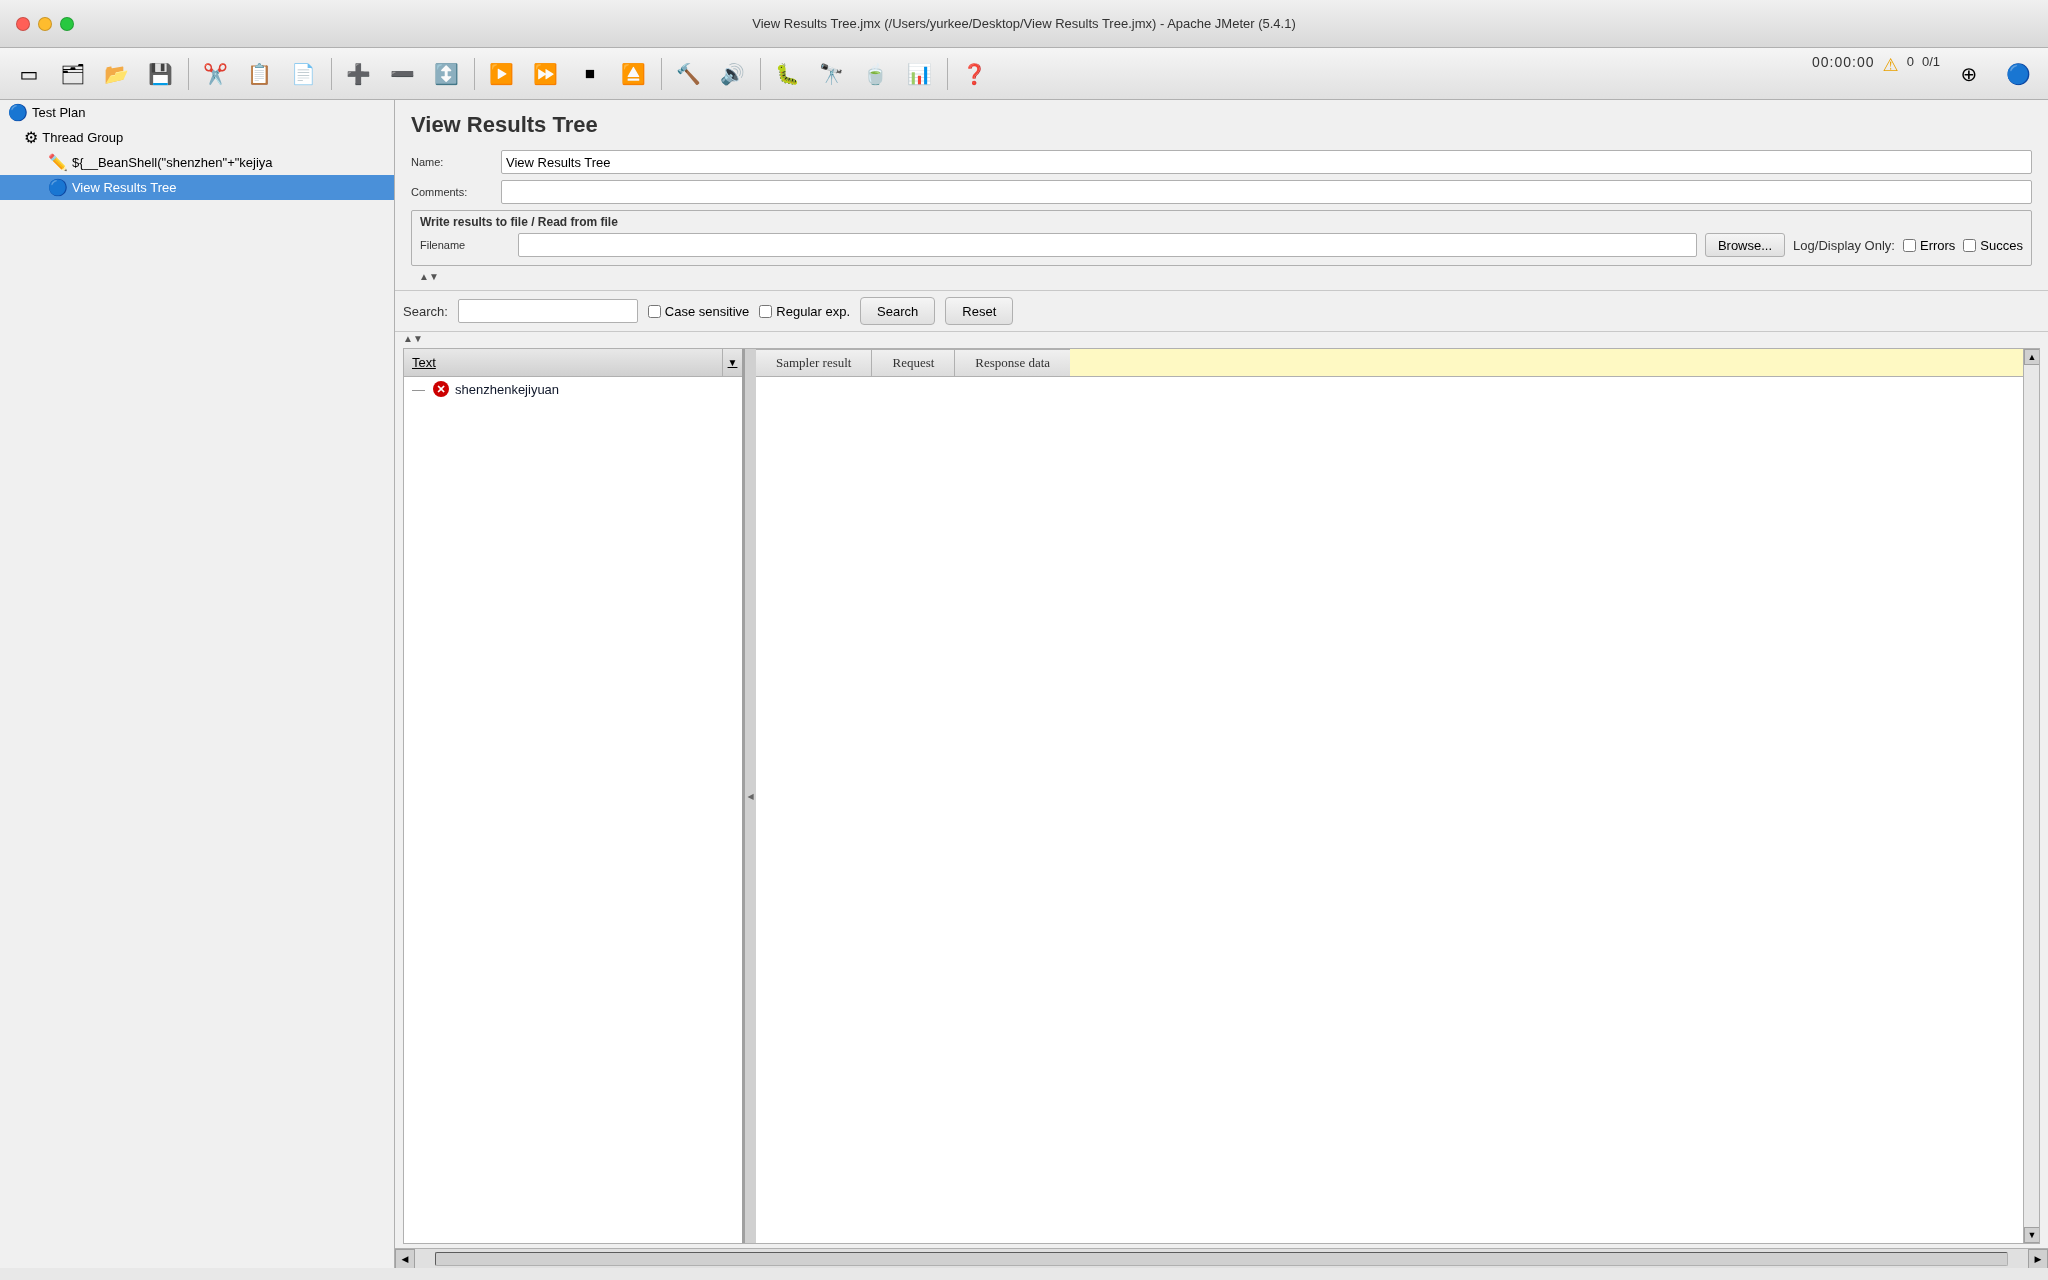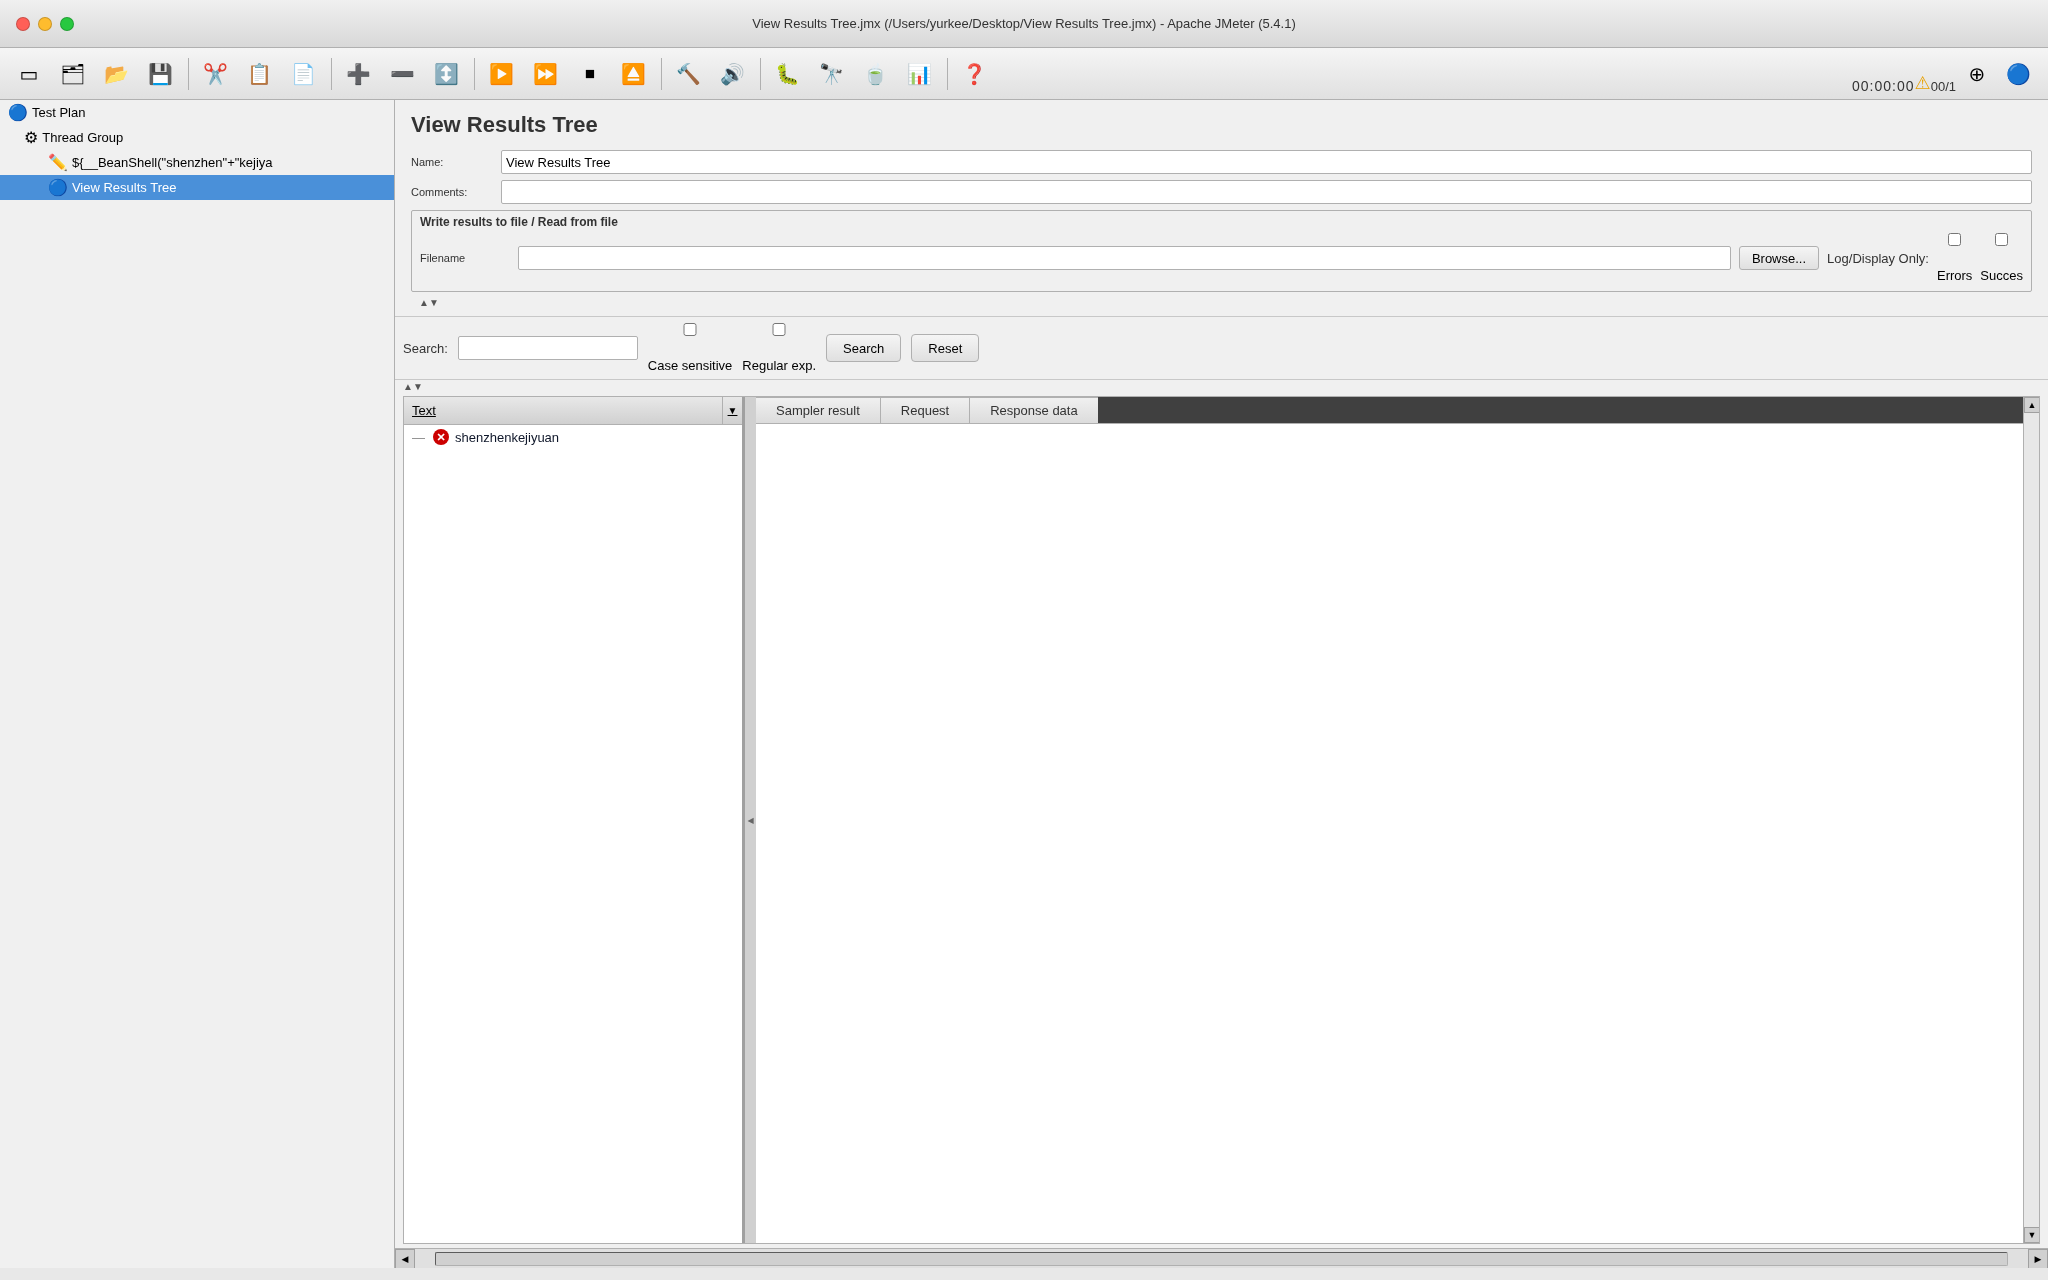--- a/index.html
+++ b/index.html
@@ -69,21 +69,22 @@
     }
     .toolbar-separator {
       width: 1px;
       height: 32px;
       background: #b0b0b0;
       margin: 0 4px;
     }
     .toolbar-right {
       margin-left: auto;
       display: flex;
-      align-items: flex-end;
+      align-items: flex-start;
+      gap: 8px;
     }
     .toolbar-timer {
       font-size: 14px;
       color: #333;
       font-weight: 500;
       letter-spacing: 1px;
     }
     .toolbar-warning {
       color: #e8a000;
       font-size: 18px;
@@ -211,24 +212,24 @@
       font-size: 13px;
       white-space: nowrap;
     }
     .log-display-label {
       font-size: 13px;
       color: #333;
       white-space: nowrap;
     }
     .checkbox-label {
       display: flex;
-      gap: 22px;
-      font-size: 13px;
-      cursor: pointer;
-      flex-direction: column;
+      align-items: center;
+      gap: 4px;
+      font-size: 13px;
+      cursor: pointer;
     }
 
     
     .divider-arrows {
       display: flex;
       align-items: center;
       height: 12px;
       padding: 0 8px;
     }
     .arrow-btn {
@@ -368,21 +369,22 @@
     
     .result-tabs-area {
       flex: 1;
       display: flex;
       flex-direction: column;
       background: #e8e8e8;
     }
     .tabs-header {
       display: flex;
       border-bottom: 1px solid #b0b0b0;
-      background: #404040;
+      background: #fef9c3;
+      font-family: Liberation Serif, serif;
     }
     .tab {
       padding: 5px 20px;
       border: 1px solid #b0b0b0;
       border-bottom: none;
       border-right: none;
       background: linear-gradient(to bottom, #f0f0f0, #dcdcdc);
       cursor: pointer;
       font-size: 13px;
       color: #333;

